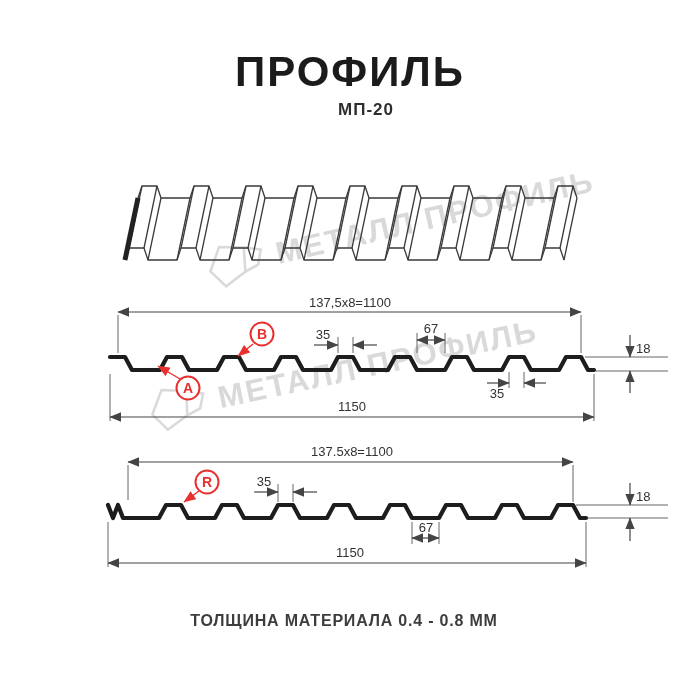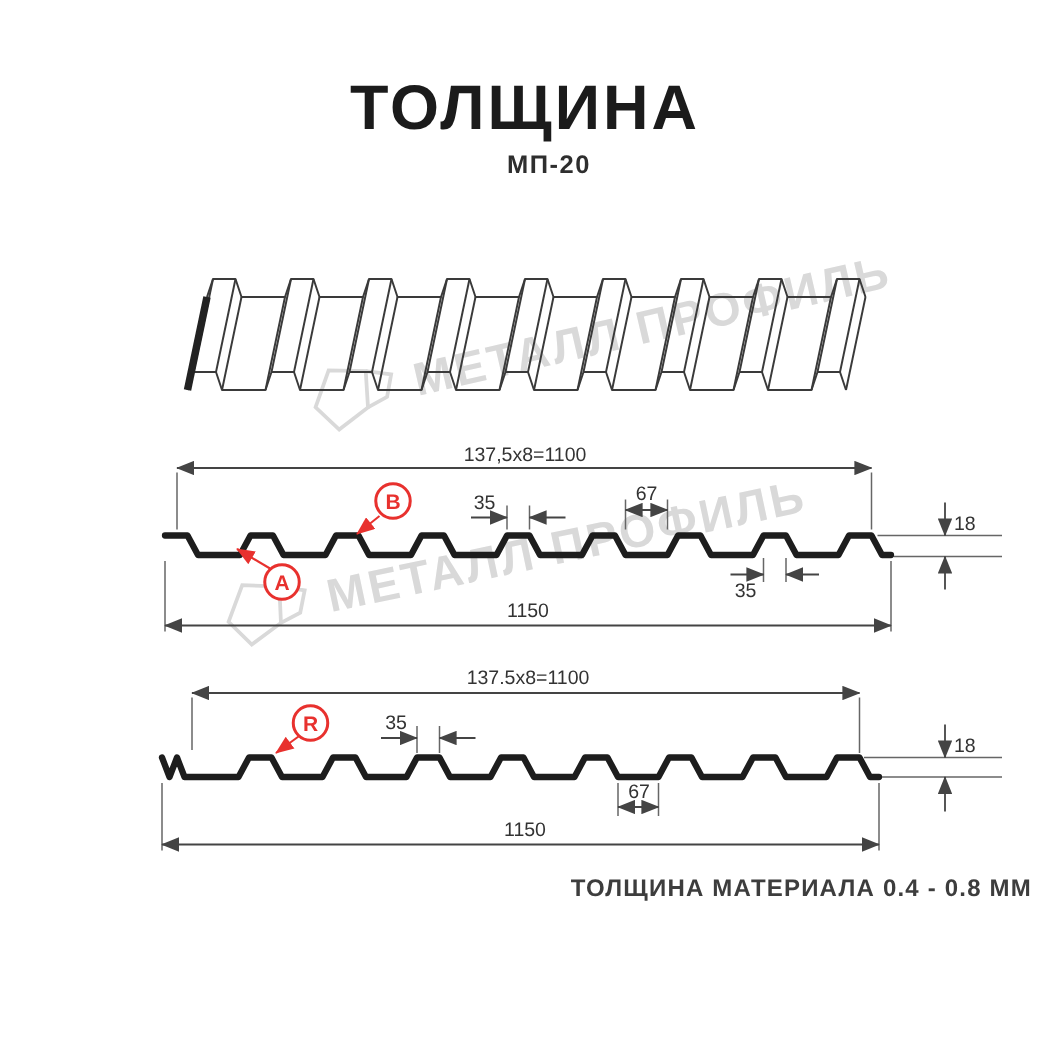--- a/index.html
+++ b/index.html
@@ -3,33 +3,33 @@
 <meta charset="utf-8">
 <style>
   html,body{margin:0;padding:0;}
   body{width:700px;height:700px;background:#ffffff;position:relative;overflow:hidden;
        font-family:"Liberation Sans","DejaVu Sans",sans-serif;}
   .abs{position:absolute;}
   .title{left:0;top:48px;width:700px;text-align:center;font-size:42px;font-weight:bold;
          letter-spacing:2px;color:#1b1b1b;}
   .subtitle{left:16px;top:100px;width:700px;text-align:center;font-size:17px;font-weight:bold;
             letter-spacing:1px;color:#2e2e2e;}
-  .footer{left:0;top:584px;width:688px;text-align:right;font-size:16px;font-weight:600;
+  .footer{left:0;top:612px;width:688px;text-align:center;font-size:16px;font-weight:600;
           letter-spacing:.8px;color:#3d3d3d;}
   .wm{display:flex;align-items:center;gap:12px;transform-origin:left center;z-index:0;}
   .wm-text{font-size:31px;font-weight:bold;letter-spacing:2px;color:#d9d9d9;white-space:nowrap;}
   svg{overflow:visible;}
   .layer{z-index:1;}
   svg text{font-family:"Liberation Sans","DejaVu Sans",sans-serif;font-size:13px;fill:#333;}
   svg text.red{fill:#e8312e;font-weight:bold;font-size:14px;}
 </style>
 </head>
 <body>
 
-<div class="abs title">ТОЛЩИНА</div>
+<div class="abs title">ПРОФИЛЬ</div>
 <div class="abs subtitle">МП-20</div>
 
 <div class="abs wm" style="left:208px;top:235px;height:70px;transform:rotate(-13deg);">
   <svg width="58" height="48" viewBox="0 0 58 48">
     <path d="M2 26 L16 4 L40 10 L36 34 L14 44 Z" fill="none" stroke="#d9d9d9" stroke-width="2.5"></path>
     <path d="M40 10 L56 16 L50 30 L36 34" fill="none" stroke="#d9d9d9" stroke-width="2.5"></path>
   </svg>
   <span class="wm-text">МЕТАЛЛ ПРОФИЛЬ</span>
 </div>
 <div class="abs wm" style="left:150px;top:378px;height:70px;transform:rotate(-12deg);">

